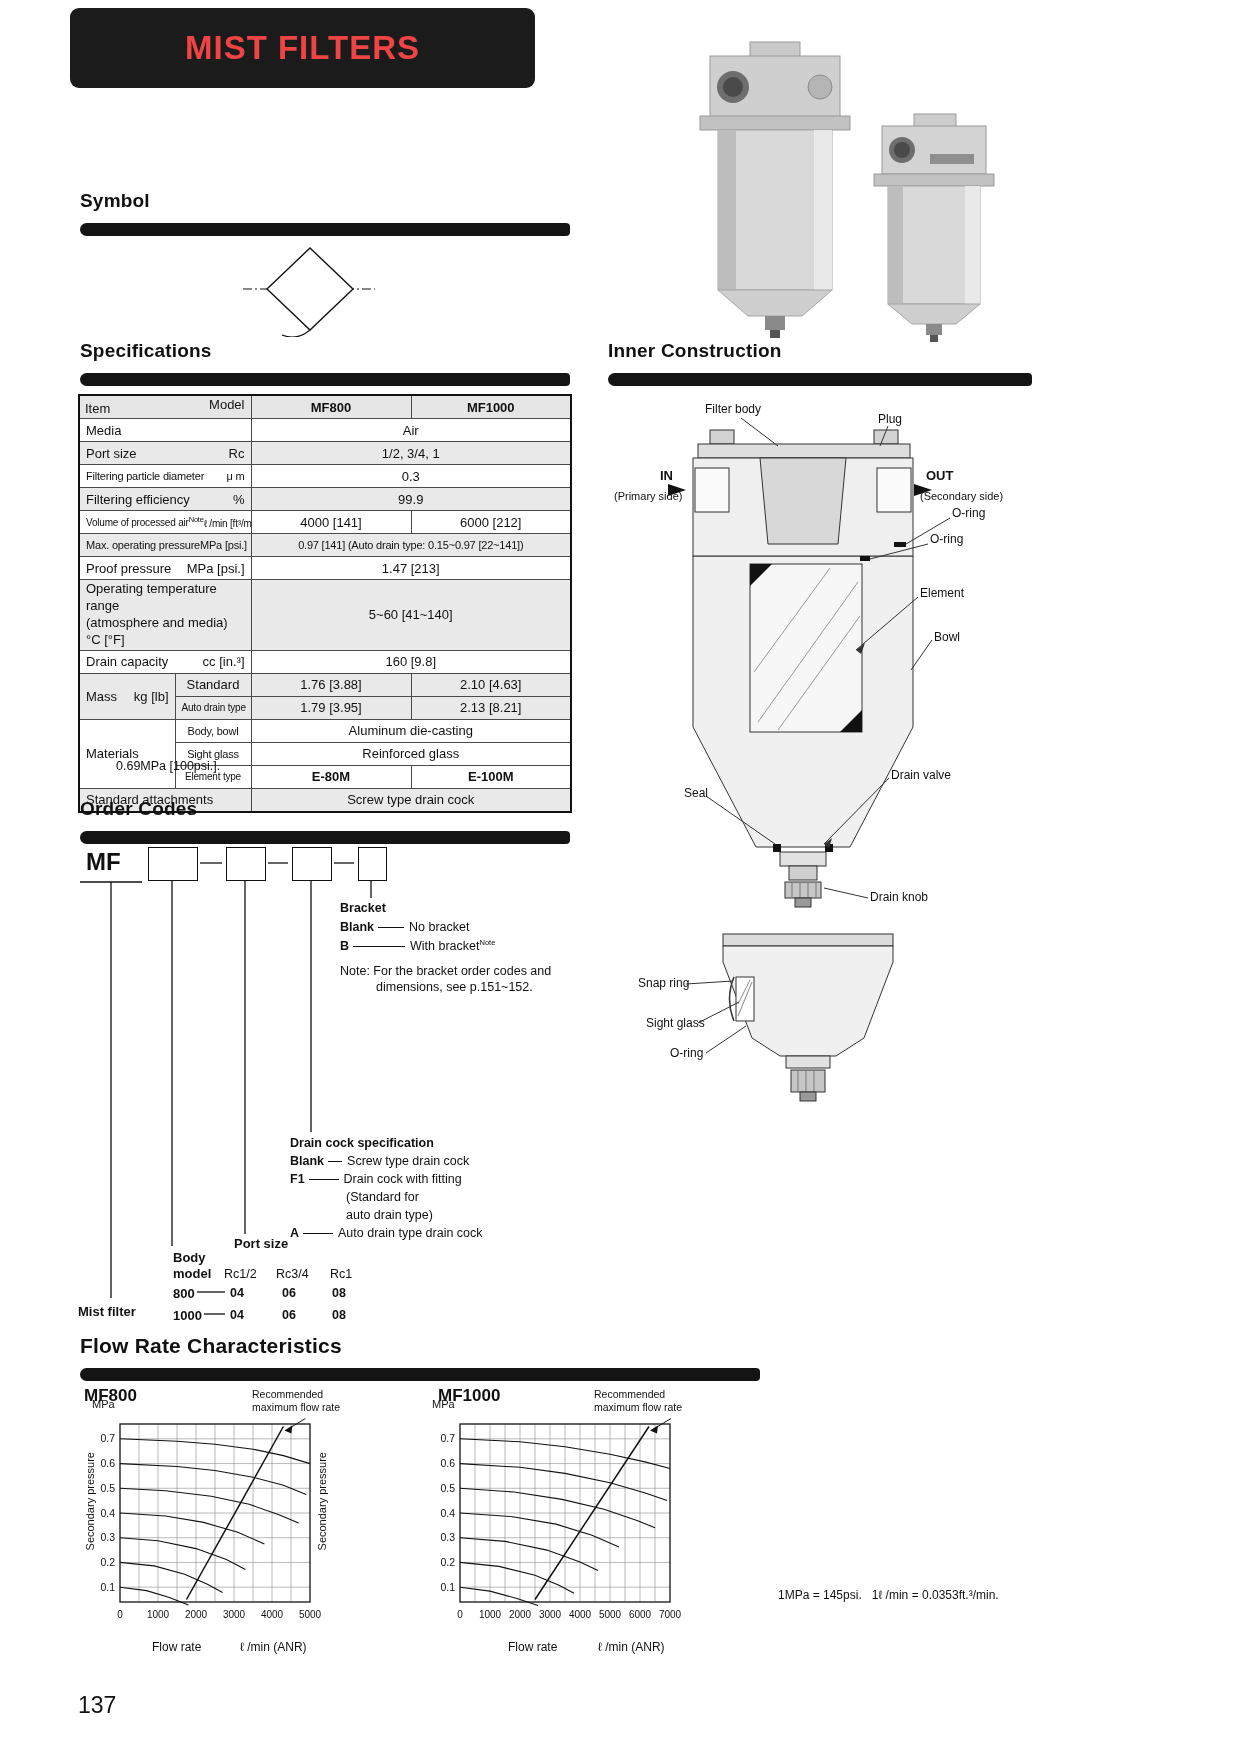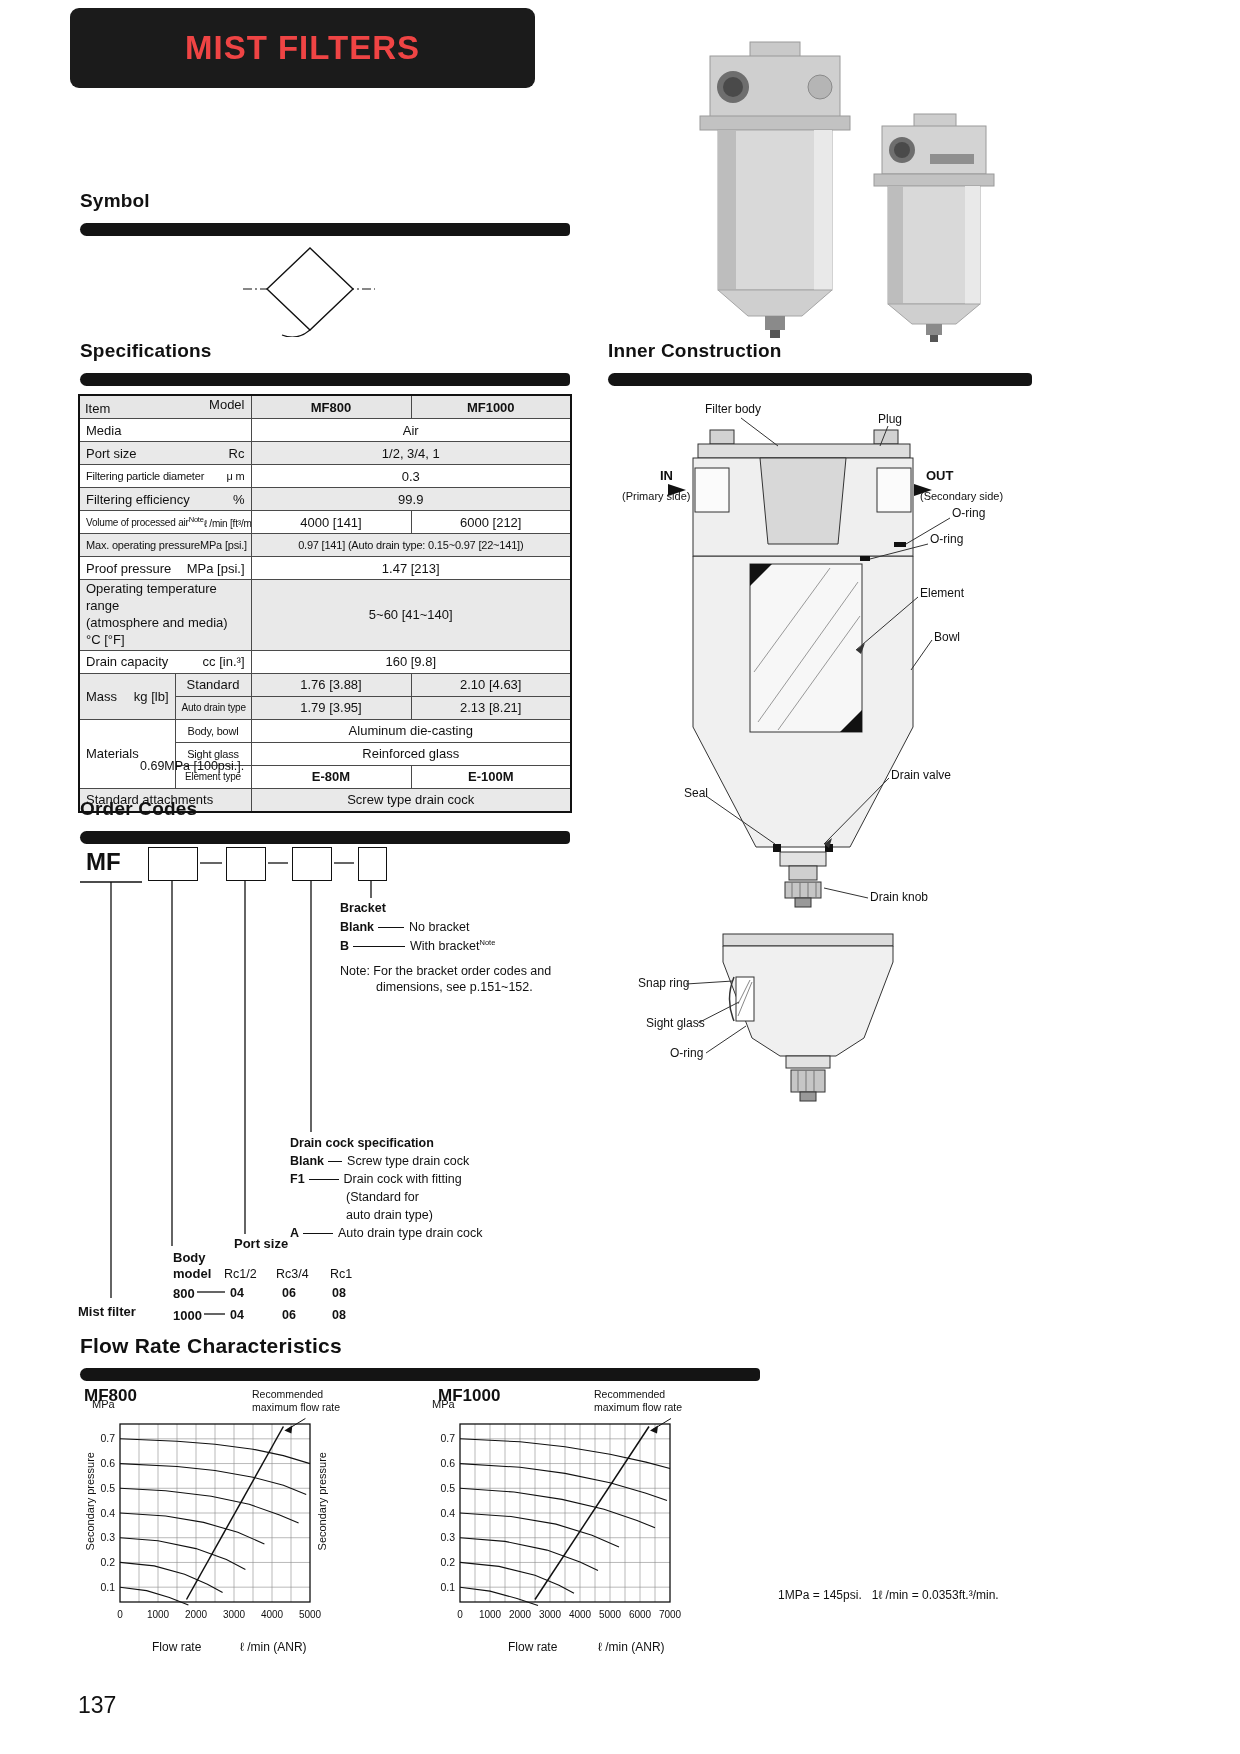--- a/index.html
+++ b/index.html
@@ -219,21 +219,21 @@
       <td class="c b">E-100M</td>
     </tr>
     <tr class="g">
       <td colspan="2">Standard attachments</td>
       <td colspan="2" class="c">Screw type drain cock</td>
     </tr>
   </tbody>
     </table>
 
   <div class="abs note" style="left:80px;top:758px;width:505px">
-    <div style="margin-left:60px">0.69MPa [100psi.].</div>
+    <div style="margin-left:36px">0.69MPa [100psi.].</div>
   </div>
 
   <div class="abs h2" style="left:608px;top:340px">Inner Construction</div>
   <div class="bar" style="left:608px;top:373px;width:424px"></div>
 
   <div class="abs" style="left:608px;top:392px;width:432px;height:730px">
     <svg width="432" height="730">
 
       <rect x="102" y="38" width="24" height="14" fill="#d2d2d2" stroke="#333"></rect>
       <rect x="266" y="38" width="24" height="14" fill="#d2d2d2" stroke="#333"></rect>
@@ -291,21 +291,21 @@
         <line x1="78" y1="592" x2="125" y2="589"></line>
         <line x1="90" y1="631" x2="131" y2="610"></line>
         <line x1="98" y1="661" x2="138" y2="634"></line>
       </g>
       <polygon points="248,258 257,251 253,262" fill="#333"></polygon>
       <polygon points="216,452 224,446 221,456" fill="#333"></polygon>
     </svg>
     <span class="il" style="left:97px;top:10px">Filter body</span>
     <span class="il" style="left:270px;top:20px">Plug</span>
     <span class="il b" style="left:52px;top:76px;font-size:13px">IN</span>
-    <span class="il" style="left:14px;top:98px;font-size:11px">(Primary side)</span>
+    <span class="il" style="left:6px;top:98px;font-size:11px">(Primary side)</span>
     <span class="il b" style="left:318px;top:76px;font-size:13px">OUT</span>
     <span class="il" style="left:312px;top:98px;font-size:11px">(Secondary side)</span>
     <span class="il" style="left:344px;top:114px">O-ring</span>
     <span class="il" style="left:322px;top:140px">O-ring</span>
     <span class="il" style="left:312px;top:194px">Element</span>
     <span class="il" style="left:326px;top:238px">Bowl</span>
     <span class="il" style="left:76px;top:394px">Seal</span>
     <span class="il" style="left:283px;top:376px">Drain valve</span>
     <span class="il" style="left:262px;top:498px">Drain knob</span>
     <span class="il" style="left:30px;top:584px">Snap ring</span>

